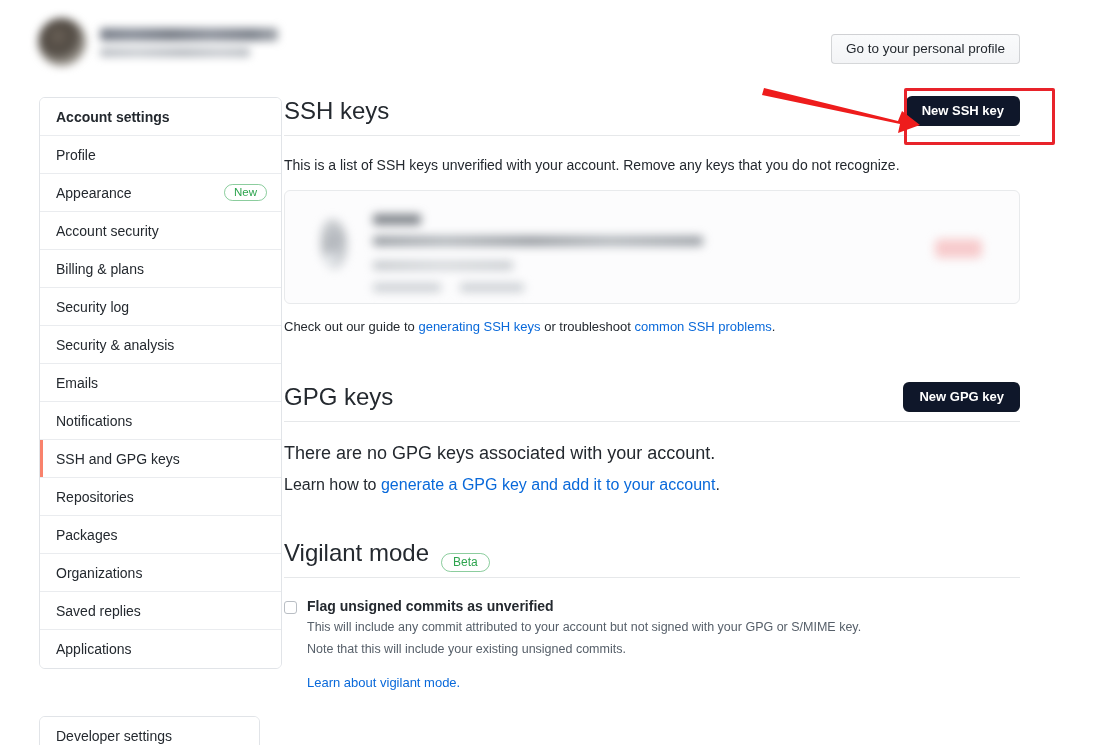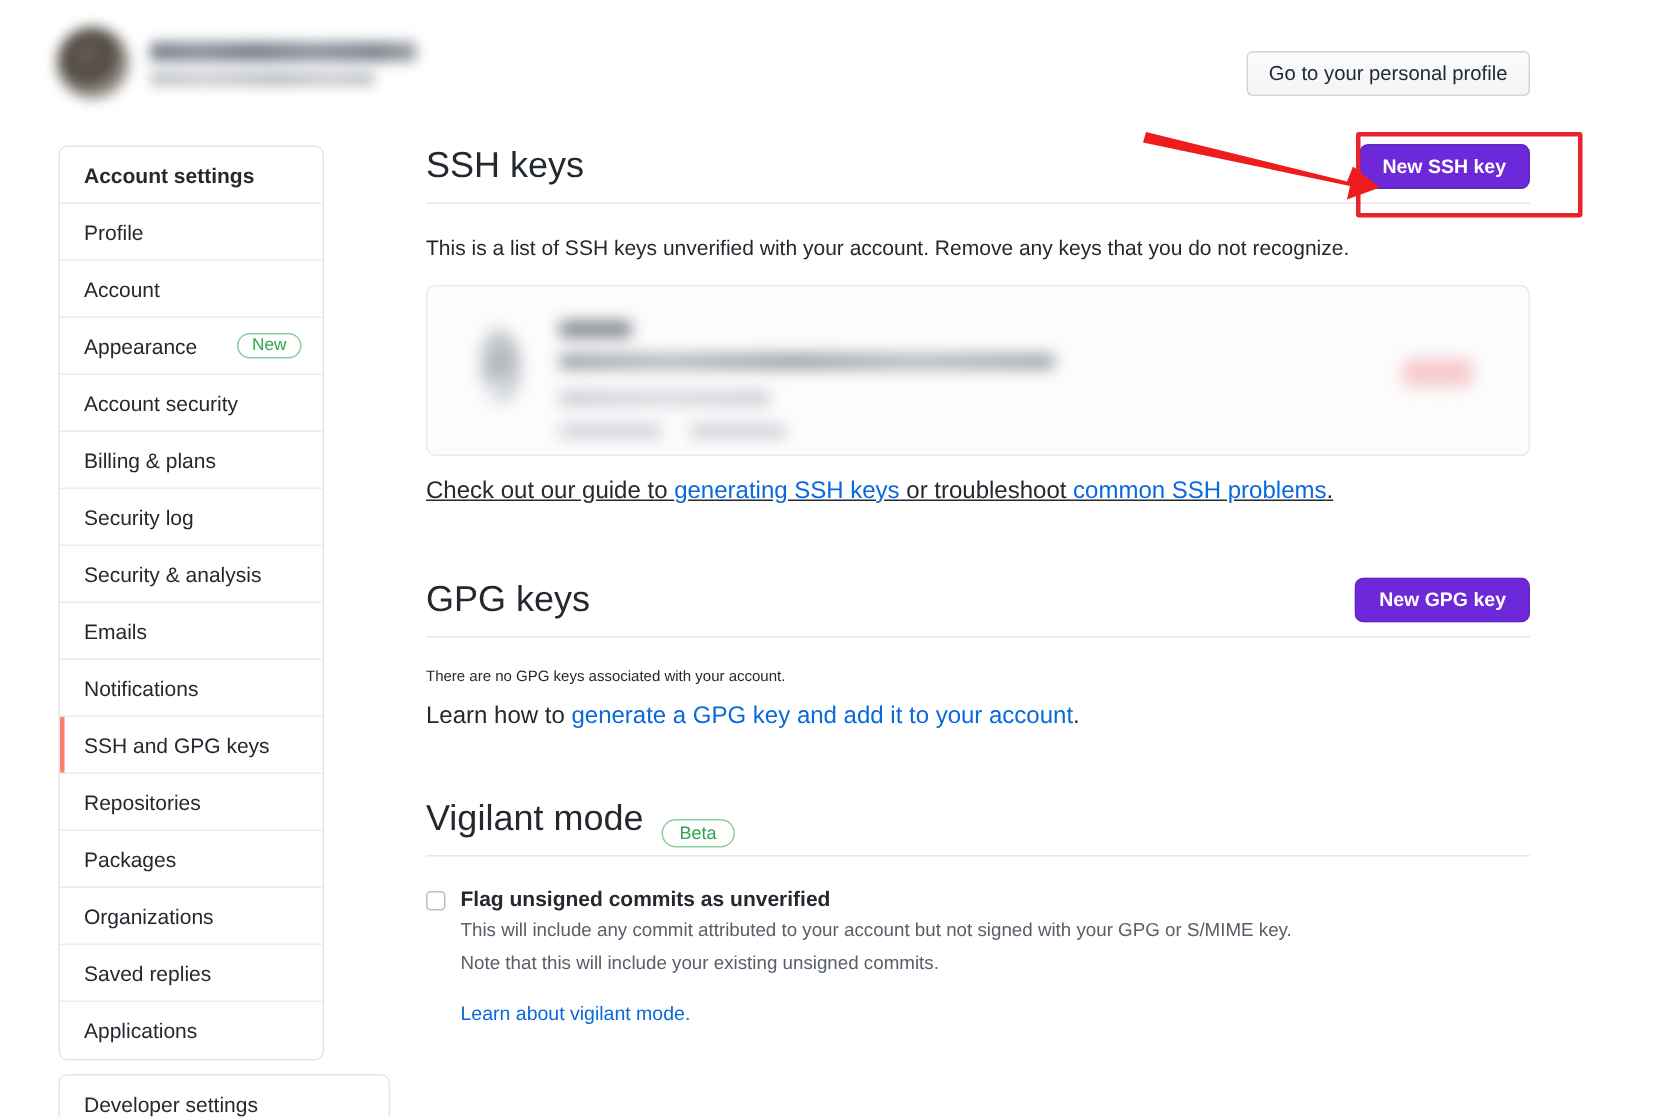--- a/index.html
+++ b/index.html
@@ -39,21 +39,21 @@
     font-size: 13.5px; color: #24292f;
     background: linear-gradient(180deg,#fafbfc 0%,#f3f4f6 100%);
     border: 1px solid rgba(27,31,36,.16);
     border-radius: 4px; cursor: pointer; white-space: nowrap;
     font-family: "Liberation Sans", sans-serif;
   }
 
   
   .sidebar {
     position: absolute; left: 39px; top: 97px;
-    width: 177px;
+    width: 243px;
     background: #fff;
     border: 1px solid #e1e4e8; border-radius: 6px;
     overflow: hidden;
     text-align: right;
   }
   .nav-item {
     position: relative;
     display: flex; align-items: center; justify-content: space-between;
     height: 38px; padding: 0 14px 0 16px;
     font-size: 14px; color: #24292f;
@@ -88,21 +88,21 @@
   }
   .sec-title-wrap { display: flex; align-items: flex-start; gap: 12px; }
   .sec-title { font-size: 24px; font-weight: 400; color: #24292f; line-height: 1.25; }
   .badge-beta {
     font-size: 12px; color: #2da44e;
     border: 1px solid rgba(45,164,78,.55);
     border-radius: 12px; padding: 2px 11px 3px; line-height: 1;
     position: relative; top: 15px;
   }
   .btn-green {
-    background: #6d28d9; color: #fff;
+    background: #0f172a; color: #fff;
     font-size: 13px; font-weight: 600;
     border: 1px solid rgba(27,31,36,.15); border-radius: 6px;
     padding: 6px 15px 7px; cursor: pointer;
     font-family: "Liberation Sans", sans-serif;
   }
   .desc { font-size: 14px; color: #24292f; margin-top: 21px; }
 
   .key-card {
     margin-top: 17px;
     border: 1px solid #e8eaec; border-radius: 6px;
@@ -129,25 +129,25 @@
   .kl3 { left: 88px; top: 70px;  width: 140px; height: 9px;
          background: linear-gradient(90deg,#b3b8bd,#c8ccd0,#b8bdc2); opacity: .8; }
   .kl4 { left: 88px; top: 92px;  width: 68px;  height: 9px; background: #bfc4c9; opacity: .8; }
   .kl5 { left: 175px; top: 92px; width: 64px;  height: 9px; background: #bfc4c9; opacity: .8; }
   .del-btn {
     position: absolute; right: 37px; top: 48px;
     width: 47px; height: 19px; border-radius: 5px;
     background: #f5b8ba; opacity: .72;
   }
 
-  .guide { font-size: 16px; color: #24292f; margin-top: 15px; text-decoration: underline; }
+  .guide { font-size: 13px; color: #24292f; margin-top: 15px; }
   a.lnk { color: #0969da; text-decoration: none; cursor: pointer; }
 
   .gpg-sec { margin-top: 48px; }
-  .gpg-empty { font-size: 10px; color: #24292f; margin-top: 21px; }
+  .gpg-empty { font-size: 18px; color: #24292f; margin-top: 21px; }
   .gpg-learn { font-size: 16px; color: #24292f; margin-top: 12px; }
 
   .vig-sec { margin-top: 44px; }
   .vig-body { margin-top: 20px; display: flex; gap: 10px; }
   .cb {
     width: 13px; height: 13px; margin-top: 3px; flex: none;
     border: 1px solid #b9bec4; border-radius: 3px; background: #fff;
     cursor: pointer;
   }
   .vig-label { font-size: 14px; font-weight: 600; color: #24292f; }
@@ -177,23 +177,20 @@
   </div>
 
   <button class="personal-profile-btn">Go to your personal profile</button>
 
   <nav class="sidebar">
     <div class="nav-item head">
       <span>Account settings</span>
     </div>
     <div class="nav-item">
       <span>Profile</span>
-    </div>
-    <div class="nav-item">
-      <span>Account</span>
     </div>
     <div class="nav-item">
       <span>Appearance</span>
       <span class="badge-new">New</span>
     </div>
     <div class="nav-item">
       <span>Account security</span>
     </div>
     <div class="nav-item">
       <span>Billing &amp; plans</span>

